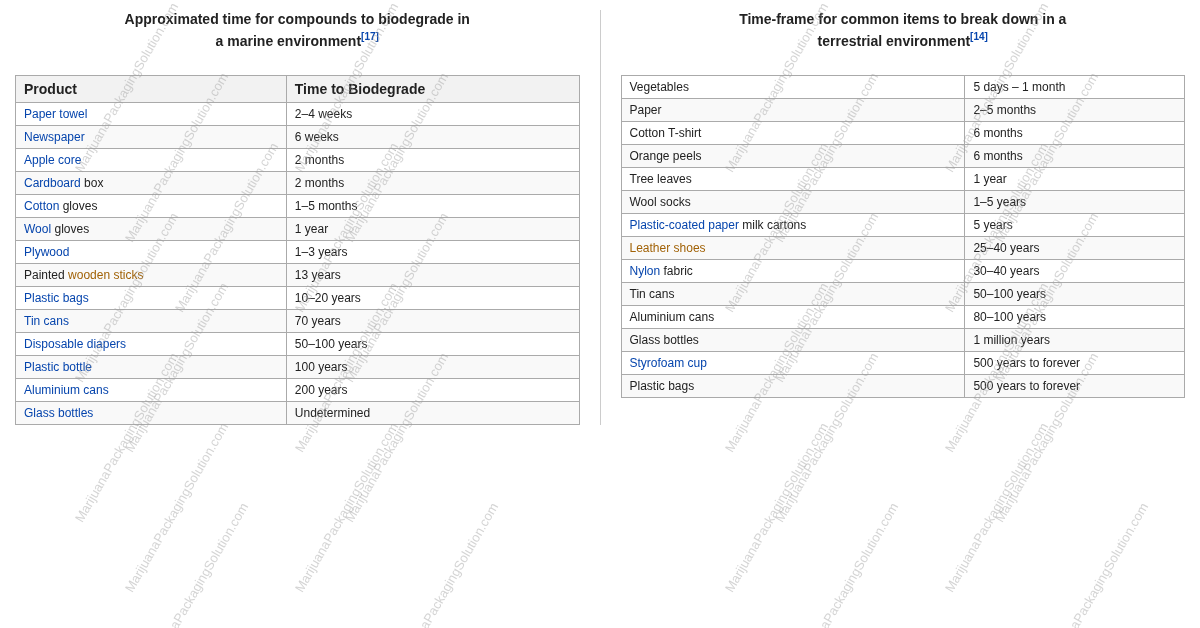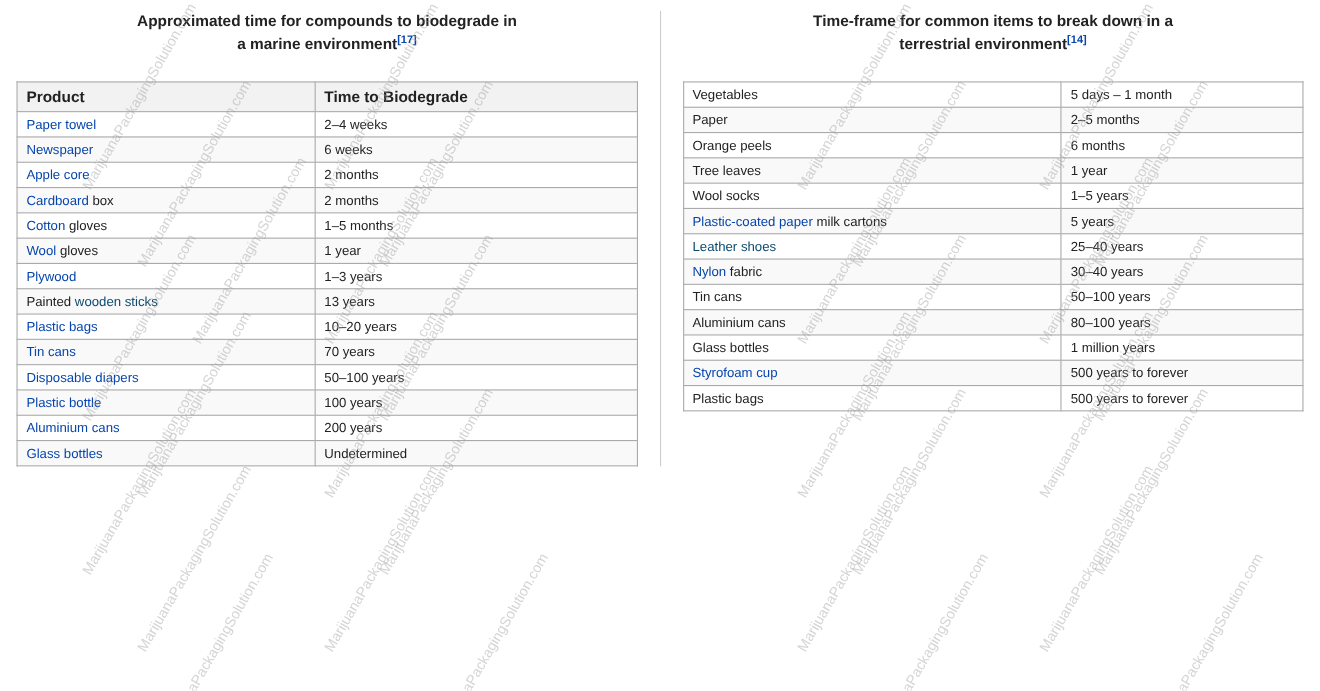--- a/index.html
+++ b/index.html
@@ -78,21 +78,21 @@
     }
 
     tr:nth-child(odd) td {
       background: #fff;
     }
     tr:nth-child(even) td {
       background: #f9f9f9;
     }
 
     .blue { color: #0645ad; }
-    .red { color: #0c4a6e; }
+    .red { color: #a16207; }
 
     .divider {
       width: 1px;
       background: #ccc;
       align-self: stretch;
     }
   </style>
 </head>
 <body>
 
@@ -216,20 +216,24 @@
       <tbody id="right-tbody">
       <tr>
     <td><span>Vegetables</span></td>
     <td>5 days – 1 month</td>
   </tr>
           <tr>
     <td><span>Paper</span></td>
     <td>2–5 months</td>
   </tr>
           <tr>
+    <td><span>Cotton T-shirt</span></td>
+    <td>6 months</td>
+  </tr>
+          <tr>
     <td><span>Orange peels</span></td>
     <td>6 months</td>
   </tr>
           <tr>
     <td><span>Tree leaves</span></td>
     <td>1 year</td>
   </tr>
           <tr>
     <td><span>Wool socks</span></td>
     <td>1–5 years</td>

